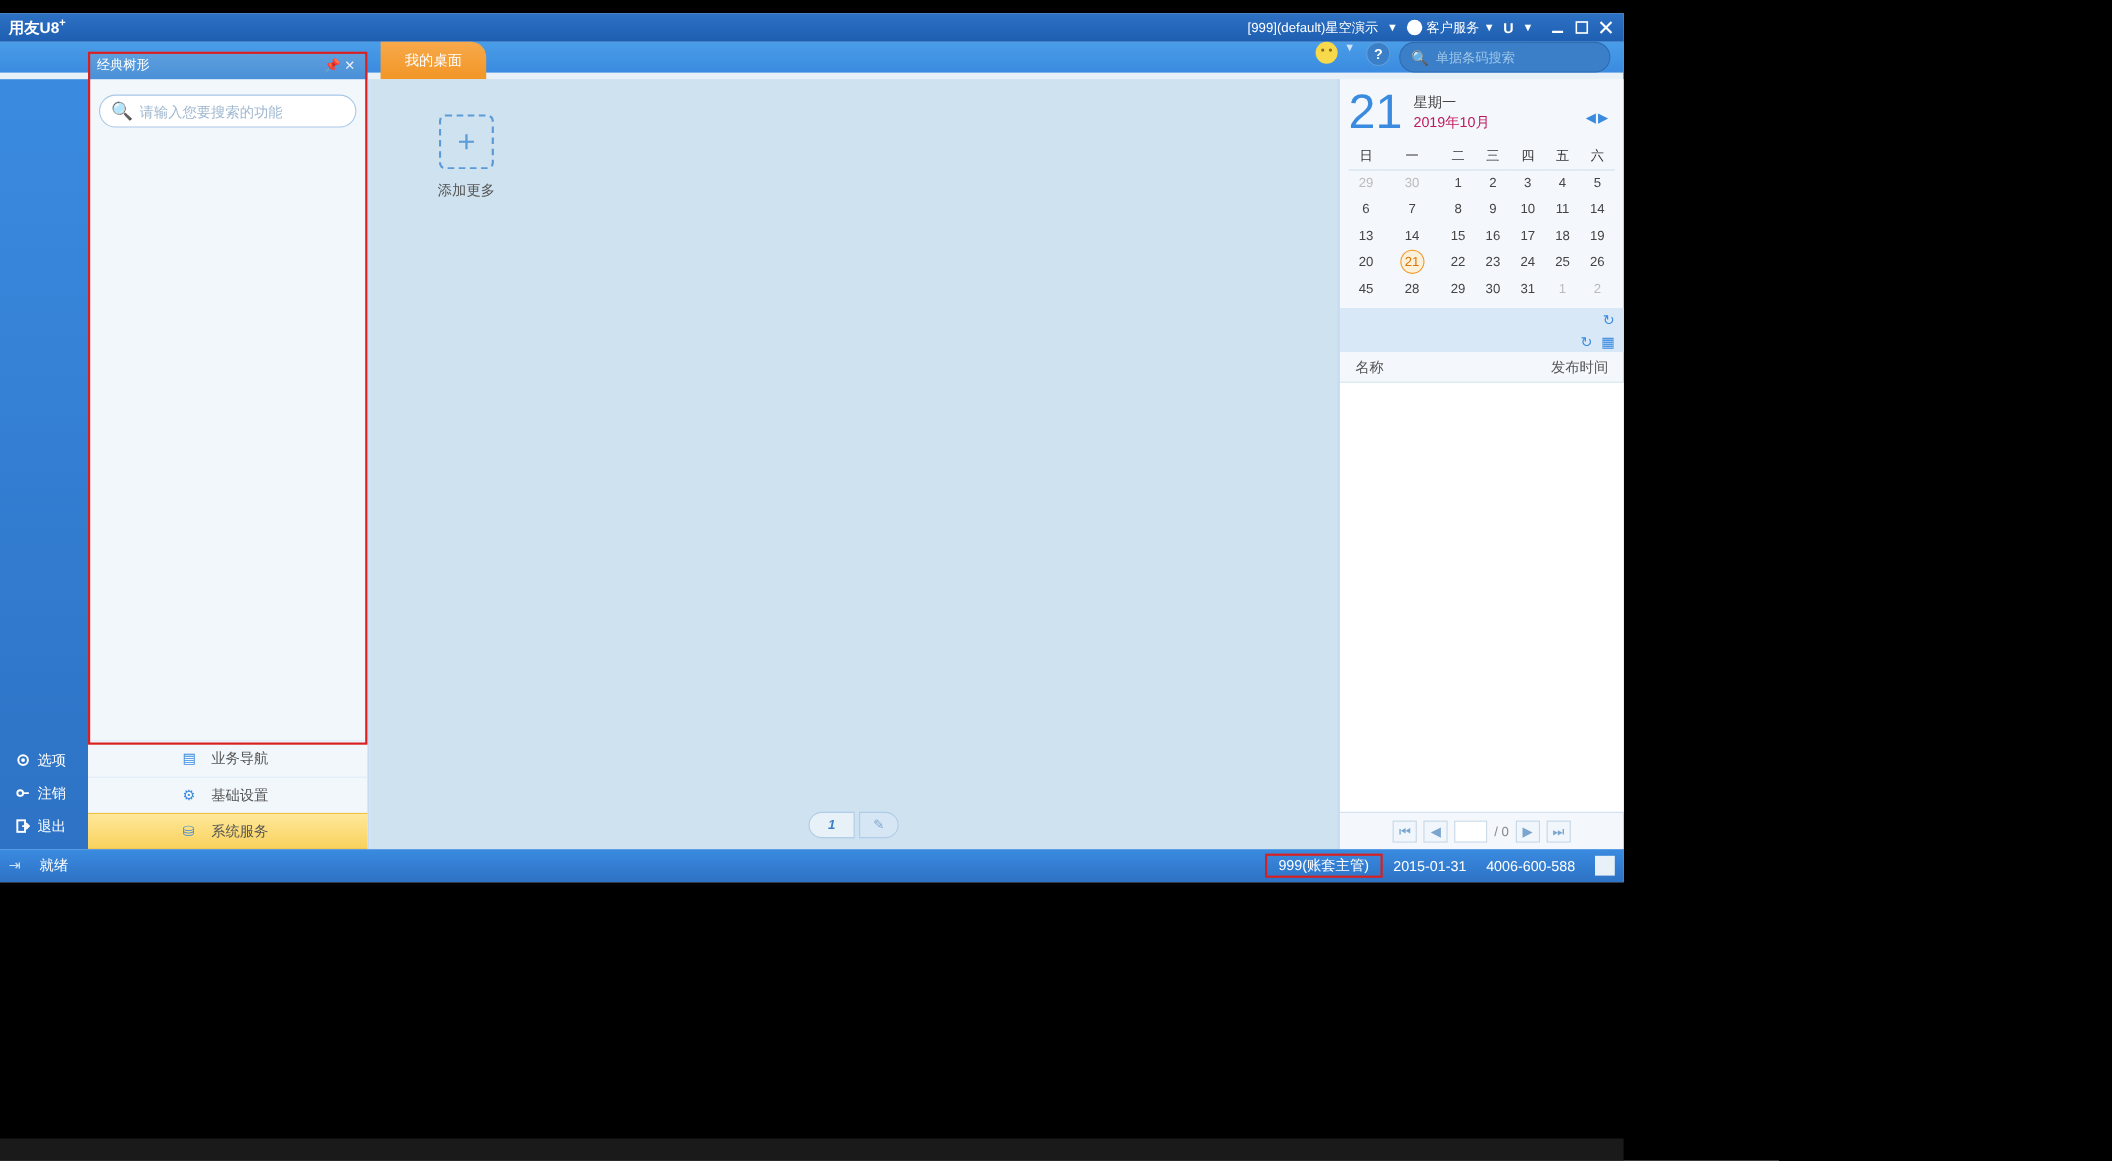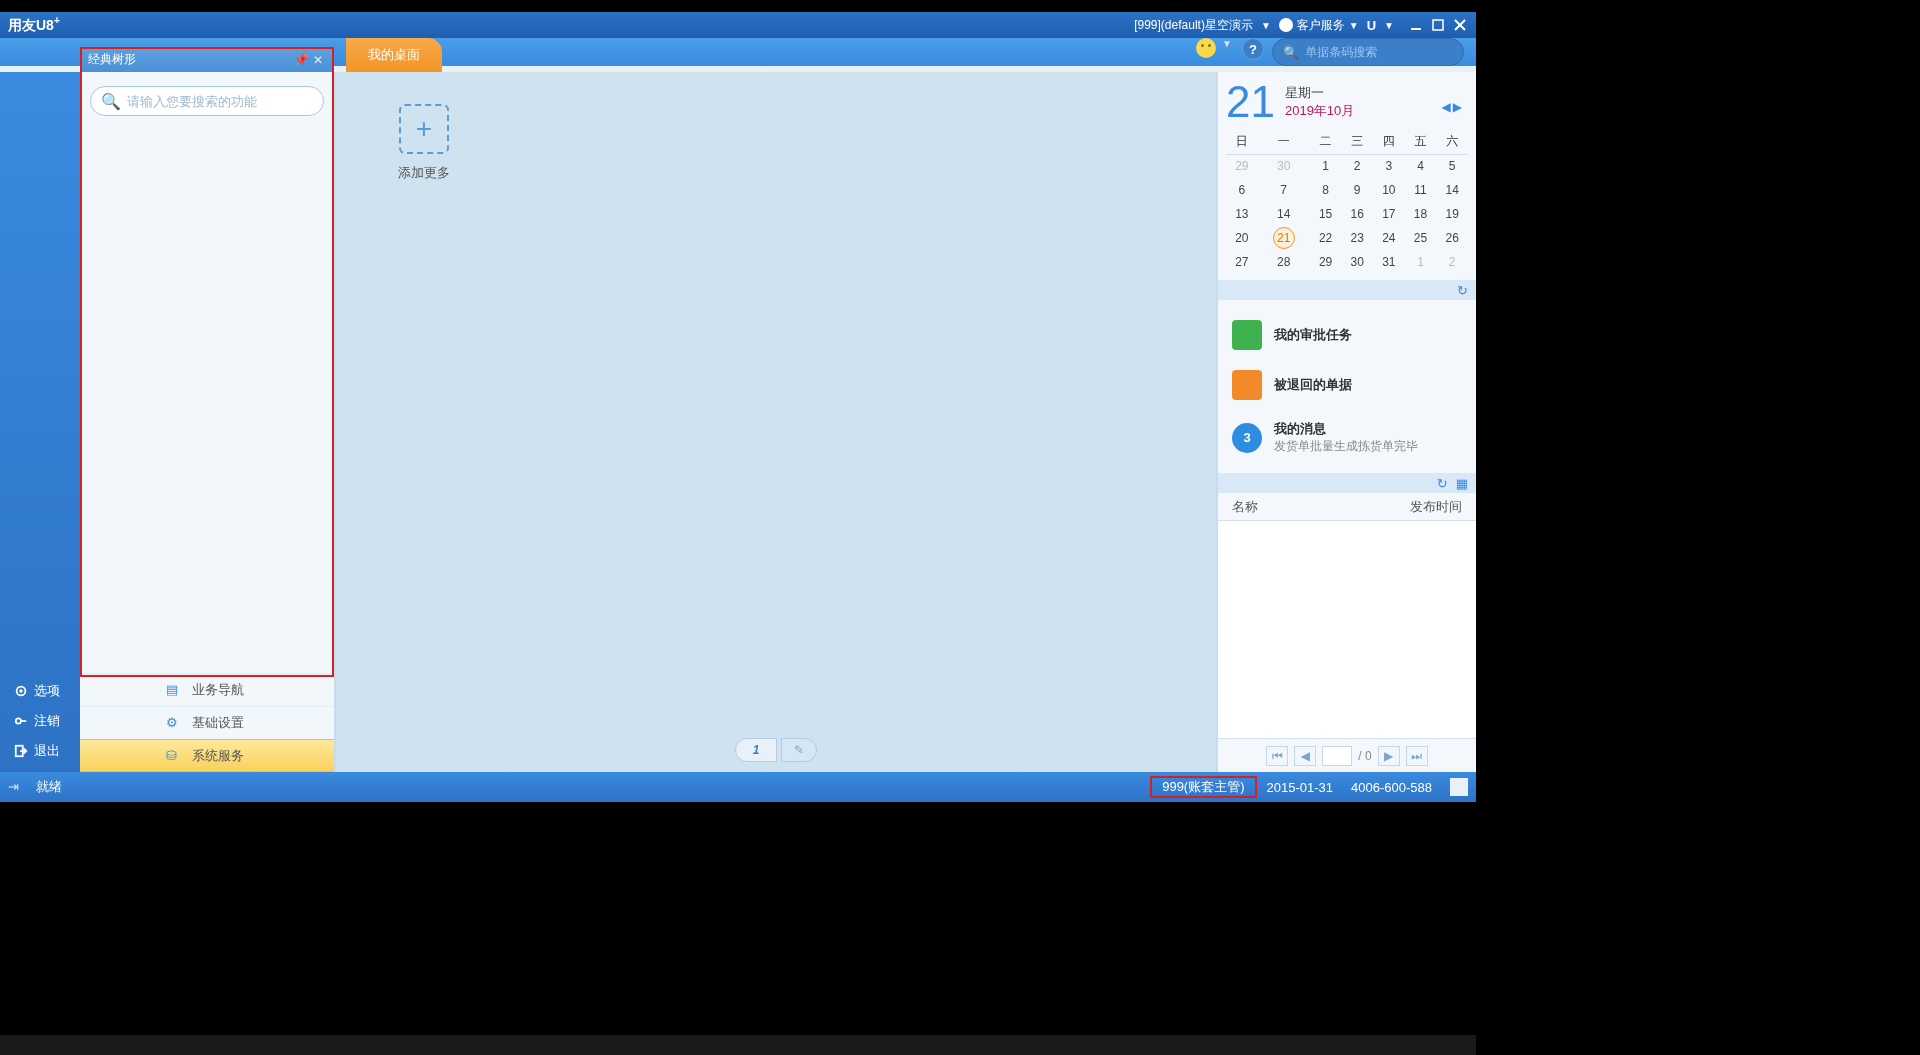--- a/index.html
+++ b/index.html
@@ -301,54 +301,33 @@
               <tr>
                 <td class="">20</td>
                 <td class=""><span class="today">21</span></td>
                 <td class="">22</td>
                 <td class="">23</td>
                 <td class="">24</td>
                 <td class="">25</td>
                 <td class="">26</td>
               </tr>
               <tr>
-                <td class="">27</td>
+                <td class="">45</td>
                 <td class="">28</td>
                 <td class="">29</td>
                 <td class="">30</td>
                 <td class="">31</td>
                 <td class="dim">1</td>
                 <td class="dim">2</td>
               </tr>
             </tbody>
           </table>
       </div>
       <div class="rp-toolbar">
         <span class="rf">↻</span>
-      </div>
-      <div class="task-list">
-        <div class="task">
-          <div class="tic green"></div>
-          <div>
-              <div class="tt">我的审批任务</div>
-            </div>
-        </div>
-        <div class="task">
-          <div class="tic orange"></div>
-          <div>
-              <div class="tt">被退回的单据</div>
-            </div>
-        </div>
-        <div class="task">
-          <div class="tic blue">3</div>
-          <div>
-            <div class="tt">我的消息</div>
-            <div class="ts">发货单批量生成拣货单完毕</div>
-          </div>
-        </div>
       </div>
       <div class="rp-toolbar2">
         <span class="rf">↻</span>
         <span class="rf">▦</span>
       </div>
       <div class="news-head">
         <div class="c1">名称</div>
         <div>发布时间</div>
       </div>
       <div class="news-body"></div>

